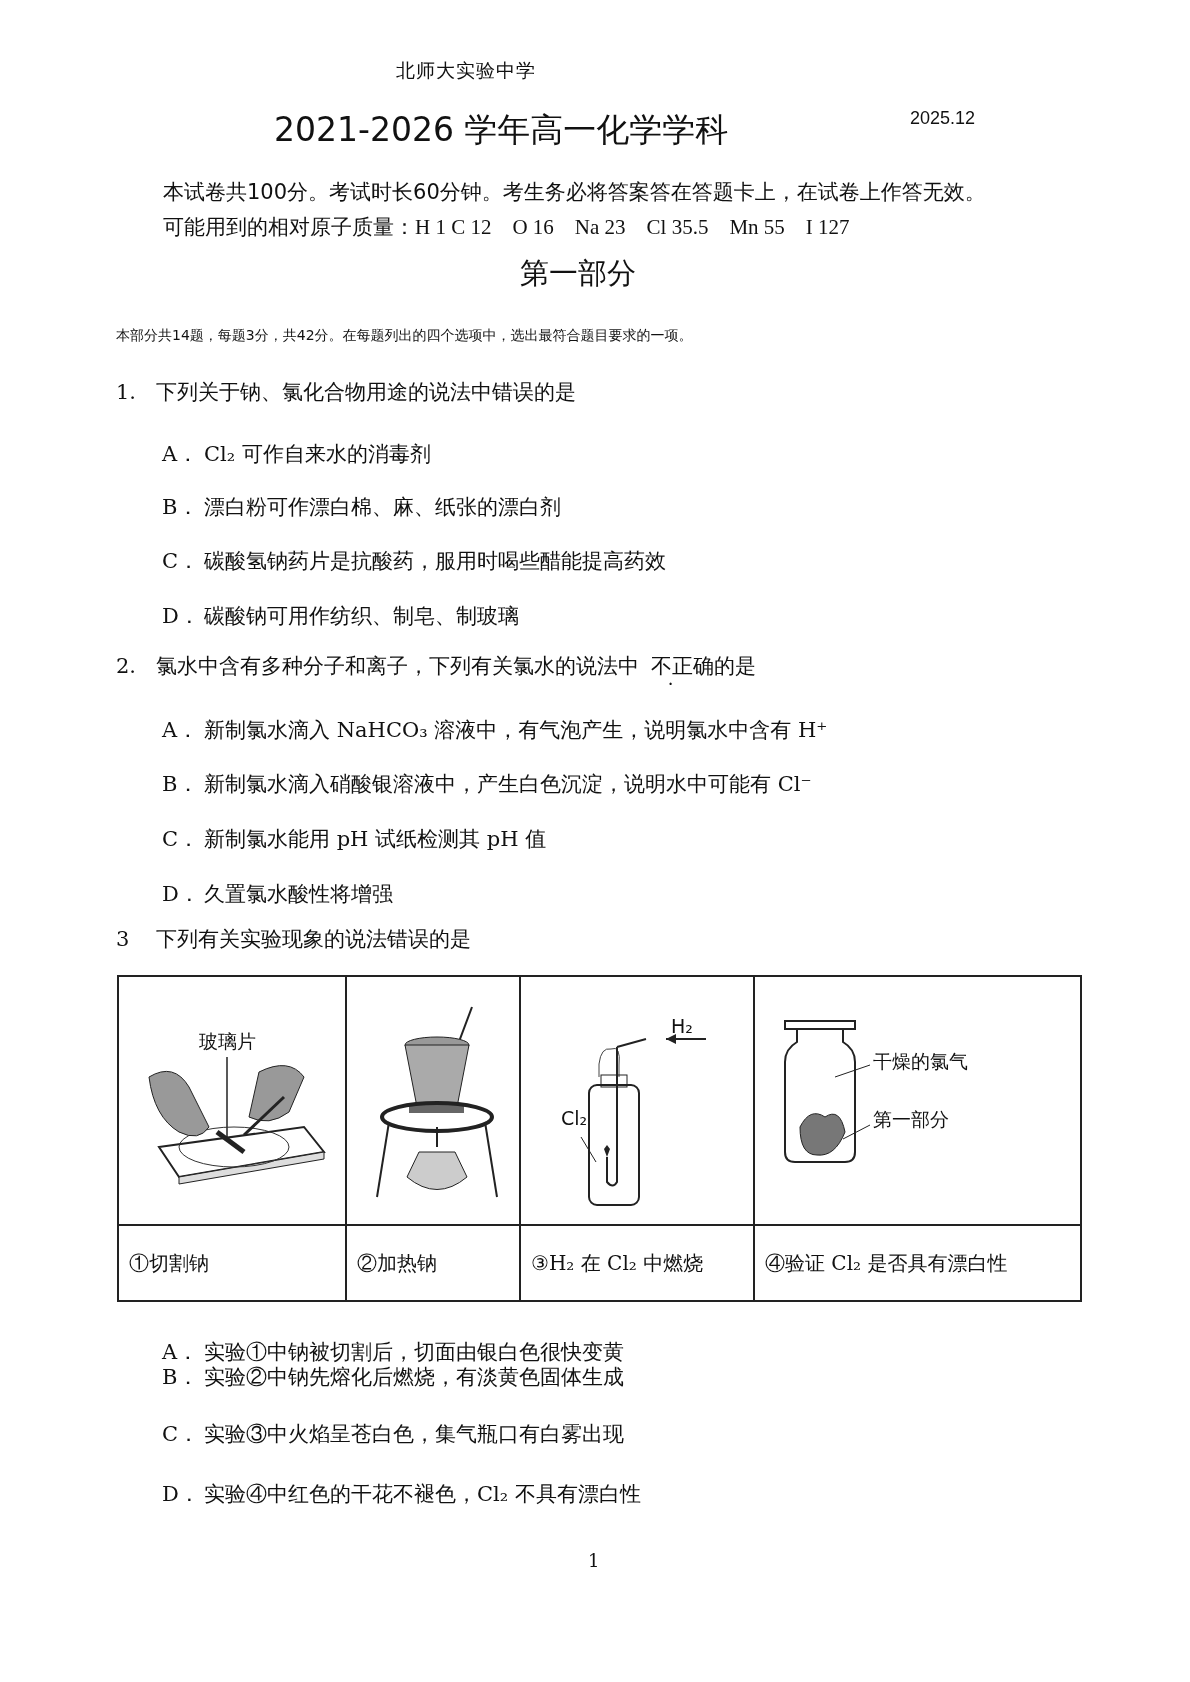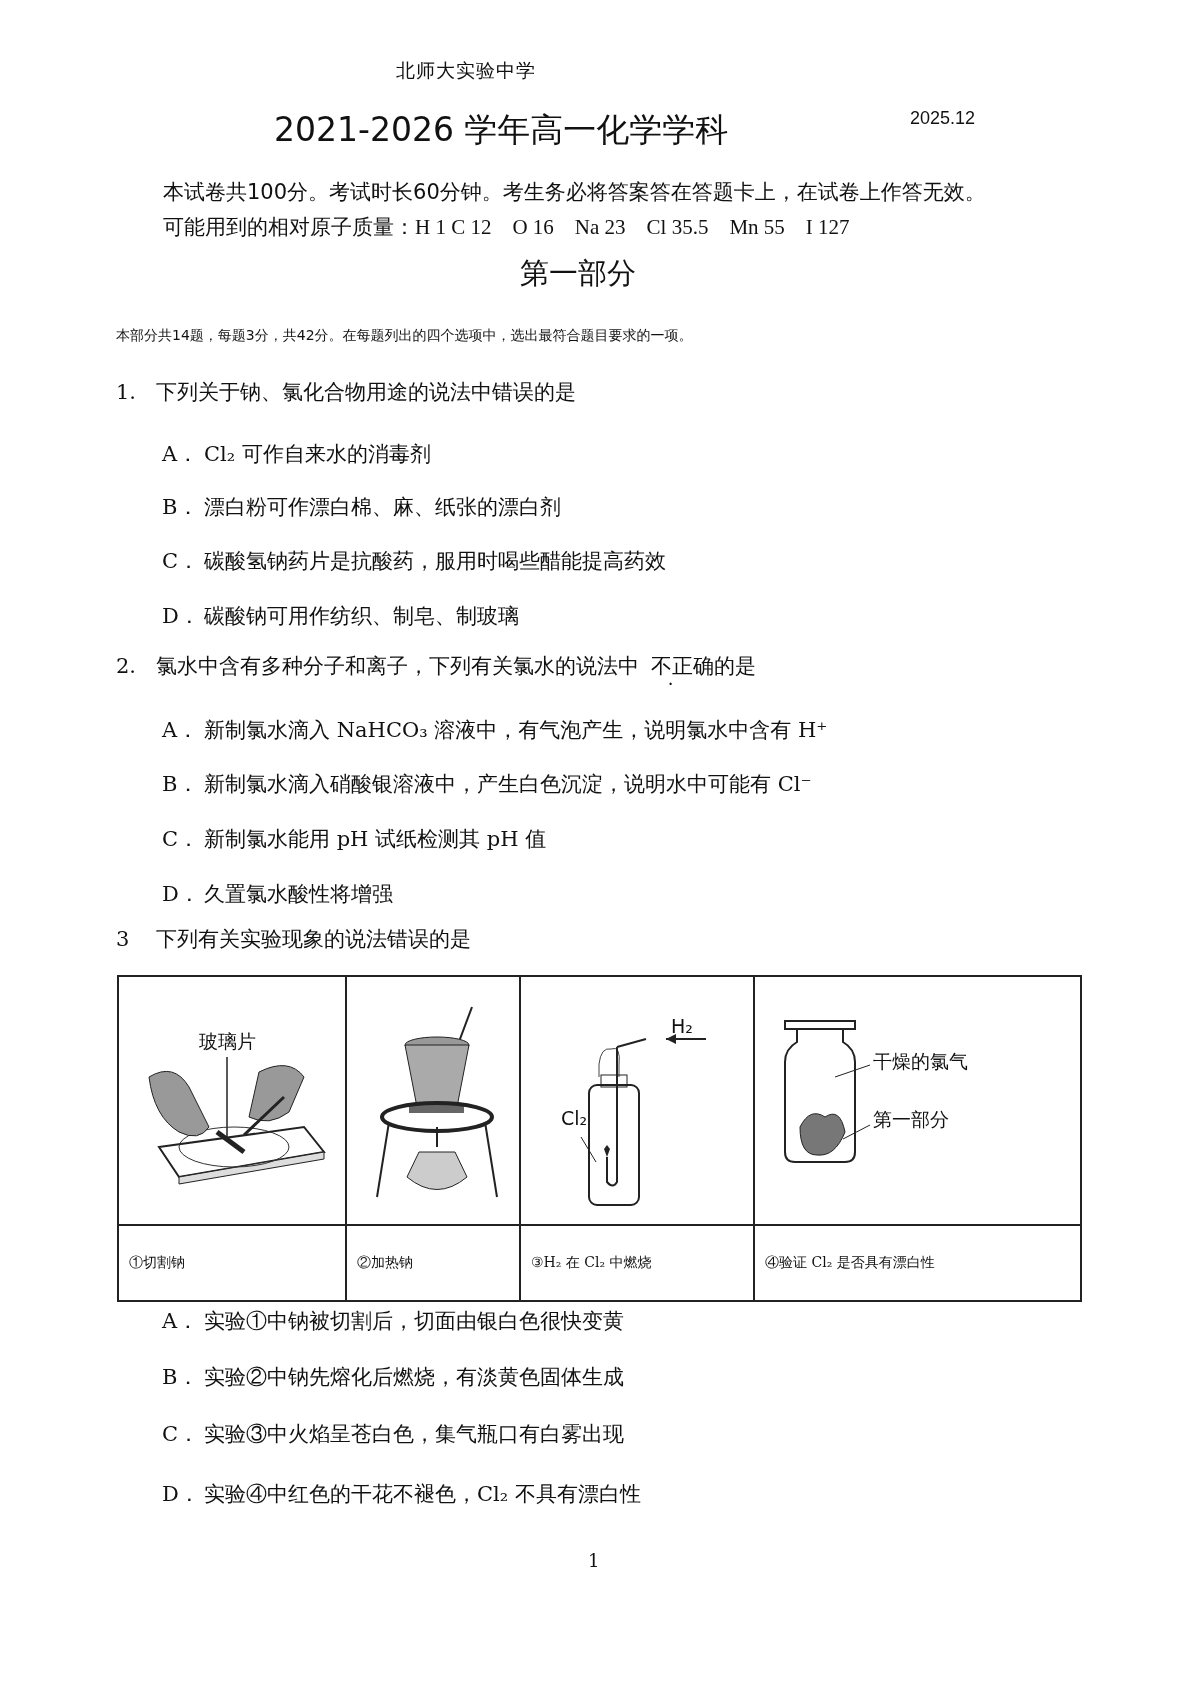--- a/index.html
+++ b/index.html
@@ -12,21 +12,21 @@
   .info{left:163px;font-size:21px;font-family:"DejaVu Sans","Liberation Sans",sans-serif;}
   .part{left:520px;top:254px;font-size:29px;font-family:"DejaVu Sans","Liberation Sans",sans-serif;}
   .instr{left:116px;top:327px;font-size:14px;font-family:"DejaVu Sans","Liberation Sans",sans-serif;}
   .q{left:116px;font-size:21px;}
   .q .num{display:inline-block;width:40px;}
   .opt{left:162px;font-size:21px;}
   .opt .lbl{display:inline-block;width:42px;}
   table.exp{position:absolute;left:117px;top:975px;width:955px;border-collapse:collapse;}
   table.exp td{border:2px solid #222;vertical-align:middle;padding:0;}
   .imgcell{height:243px;position:relative;}
-  .capcell{height:74px;font-size:14px;padding-left:10px !important;margin-left:46px;}
+  .capcell{height:74px;font-size:20px;padding-left:10px !important;margin-left:46px;}
   .pagenum{left:588px;top:1550px;font-size:18px;}
   .lbl-small{font-size:19px;position:absolute;font-family:"DejaVu Sans","Liberation Sans",sans-serif;}
   .dot-under{position:relative;margin-left:12px;}
   .dot-under::after{content:"·";position:absolute;left:40%;bottom:-16px;font-size:18px;}
 </style>
 </head>
 <body>
 
 <div class="abs school">北师大实验中学</div>
 <div class="abs title">2021-2026 学年高一化学学科</div>
@@ -122,18 +122,18 @@
   </tr>
   <tr>
     <td class="capcell">①切割钠</td>
     <td class="capcell">②加热钠</td>
     <td class="capcell">③H₂ 在 Cl₂ 中燃烧</td>
     <td class="capcell">④验证 Cl₂ 是否具有漂白性</td>
   </tr>
 </tbody>
   </table>
 
-<div class="abs opt" style="top:1307px"><span class="lbl">A．</span><span>实验①中钠被切割后，切面由银白色很快变黄</span></div>
+<div class="abs opt" style="top:1338px"><span class="lbl">A．</span><span>实验①中钠被切割后，切面由银白色很快变黄</span></div>
 <div class="abs opt" style="top:1363px"><span class="lbl">B．</span><span>实验②中钠先熔化后燃烧，有淡黄色固体生成</span></div>
 <div class="abs opt" style="top:1420px"><span class="lbl">C．</span><span>实验③中火焰呈苍白色，集气瓶口有白雾出现</span></div>
 <div class="abs opt" style="top:1480px"><span class="lbl">D．</span><span>实验④中红色的干花不褪色，Cl₂ 不具有漂白性</span></div>
 
 <div class="abs pagenum">1</div>
 
 </body></html>

